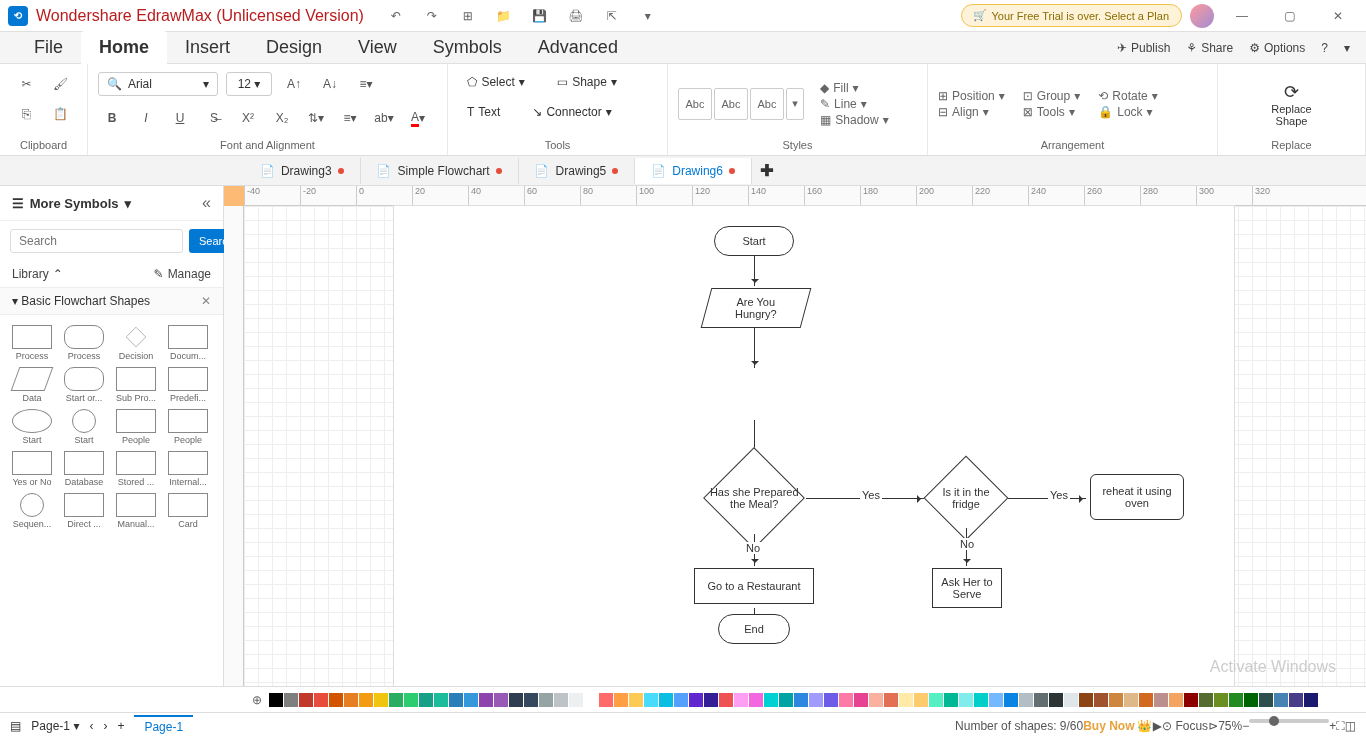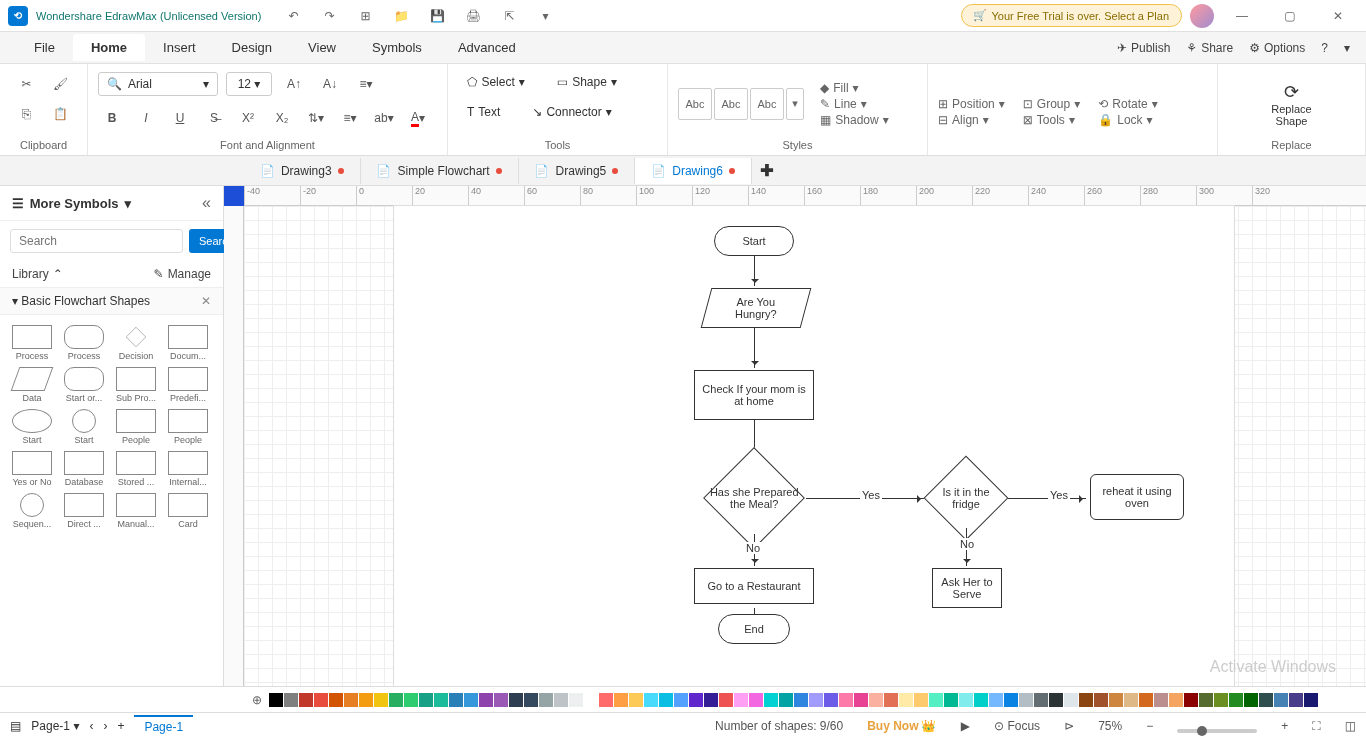--- a/index.html
+++ b/index.html
@@ -1,31 +1,31 @@
 <!DOCTYPE html>
 <html><head>
 <meta charset="utf-8">
 <style>
 * { margin: 0; padding: 0; box-sizing: border-box; font-family: 'Segoe UI', Arial, sans-serif; }
 body { width: 1366px; height: 738px; background: #f8f8f8; overflow: hidden; font-size: 12px; color: #333; }
 
 
 .titlebar { height: 32px; background: #fff; display: flex; align-items: center; padding: 0 8px; border-bottom: 1px solid #e0e0e0; }
 .app-logo { width: 20px; height: 20px; background: #0078d4; border-radius: 4px; margin-right: 8px; display: flex; align-items: center; justify-content: center; color: #fff; font-weight: bold; font-size: 10px; }
-.app-title { font-size: 11px; color: #0f766e; }
+.app-title { font-size: 16px; color: #b91c1c; }
 .titlebar-center { flex: 1; display: flex; align-items: center; justify-content: flex-start; gap: 12px; margin-left: 20px; }
 .titlebar-btn { width: 24px; height: 24px; display: flex; align-items: center; justify-content: center; cursor: pointer; color: #666; }
 .titlebar-right { display: flex; align-items: center; gap: 8px; }
 .trial-banner { background: #fef3d9; border: 1px solid #f0c14b; border-radius: 14px; padding: 4px 12px; font-size: 11px; color: #8a6d00; display: flex; align-items: center; gap: 4px; }
 .avatar { width: 24px; height: 24px; border-radius: 50%; background: linear-gradient(135deg,#ff9a9e,#a18cd1); }
 .win-btn { width: 40px; height: 28px; display: flex; align-items: center; justify-content: center; cursor: pointer; color: #666; }
 
 
 .menubar { height: 32px; background: #f5f5f5; display: flex; align-items: center; padding: 0 16px; gap: 0; border-bottom: 1px solid #e0e0e0; }
-.menu-item { padding: 6px 18px; font-size: 13px; cursor: pointer; }
+.menu-item { padding: 6px 18px; font-size: 18px; cursor: pointer; }
 .menu-item.active { background: #fff; border-radius: 4px 4px 0 0; font-weight: 600; }
 .menu-right { margin-left: auto; display: flex; gap: 16px; align-items: center; }
 .menu-right-item { font-size: 12px; color: #444; display: flex; align-items: center; gap: 4px; cursor: pointer; }
 
 
 .ribbon { height: 92px; background: #fff; display: flex; border-bottom: 1px solid #ddd; }
 .ribbon-group { border-right: 1px solid #e8e8e8; padding: 6px 10px 2px; display: flex; flex-direction: column; }
 .ribbon-group-body { flex: 1; display: flex; align-items: center; gap: 6px; }
 .ribbon-group-label { text-align: center; font-size: 11px; color: #666; padding: 2px 0; }
 .rbtn { width: 28px; height: 28px; display: flex; align-items: center; justify-content: center; cursor: pointer; color: #555; border-radius: 3px; }
@@ -62,21 +62,21 @@
 .shape-cell { width: 48px; display: flex; flex-direction: column; align-items: center; gap: 2px; cursor: pointer; }
 .shape-icon { width: 40px; height: 24px; border: 1px solid #888; background: #fff; }
 .shape-icon.rounded { border-radius: 10px; }
 .shape-icon.diamond { transform: rotate(45deg) scale(0.6); width: 24px; height: 24px; }
 .shape-icon.parallel { transform: skewX(-20deg); width: 34px; }
 .shape-icon.ellipse { border-radius: 50%; }
 .shape-icon.circle { border-radius: 50%; width: 24px; }
 .shape-label { font-size: 9px; color: #666; white-space: nowrap; overflow: hidden; text-overflow: ellipsis; max-width: 46px; }
 
 
-.canvas-wrap { flex: 1; position: relative; background: #1d4ed8; overflow: hidden; }
+.canvas-wrap { flex: 1; position: relative; background: #fdba74; overflow: hidden; }
 .ruler-h { position: absolute; top: 0; left: 20px; right: 0; height: 20px; background: #fafafa; border-bottom: 1px solid #ccc; display: flex; font-size: 9px; color: #888; }
 .ruler-v { position: absolute; top: 20px; left: 0; width: 20px; bottom: 0; background: #fafafa; border-right: 1px solid #ccc; }
 .ruler-tick { flex: 0 0 56px; border-left: 1px solid #ccc; padding-left: 2px; }
 .canvas { position: absolute; top: 20px; left: 20px; right: 0; bottom: 0; background-image: linear-gradient(#eee 1px,transparent 1px),linear-gradient(90deg,#eee 1px,transparent 1px); background-size: 14px 14px; background-color: #fff; }
 .page-shadow { position: absolute; left: 150px; top: 0; width: 840px; height: 100%; background: #fff; box-shadow: 0 0 0 1px #ddd; }
 .fshape { position: absolute; background: #fff; border: 1px solid #333; display: flex; align-items: center; justify-content: center; text-align: center; font-size: 11px; padding: 4px; }
 .fshape.rounded { border-radius: 16px; }
 .fshape.diamond { transform: rotate(45deg); }
 .fshape.diamond > span { transform: rotate(-45deg); display: block; width: 120px; }
 .fshape.parallel { transform: skewX(-15deg); }
@@ -90,21 +90,21 @@
 .watermark { position: absolute; right: 30px; bottom: 10px; font-size: 16px; color: #ccc; }
 
 
 .colorbar { height: 26px; background: #fff; display: flex; align-items: center; padding: 0 8px; gap: 1px; border-top: 1px solid #ddd; padding-left: 252px; }
 .cswatch { width: 14px; height: 14px; cursor: pointer; }
 
 
 .statusbar { height: 26px; background: #fff; display: flex; align-items: center; padding: 0 10px; border-top: 1px solid #ddd; font-size: 12px; }
 .status-left { display: flex; align-items: center; gap: 10px; }
 .page-tab { padding: 3px 10px; color: #0078d4; border-top: 2px solid #0078d4; }
-.status-right { margin-left: auto; display: flex; align-items: flex-end; gap: 24px; color: #555; }
+.status-right { margin-left: auto; display: flex; align-items: flex-start; gap: 0; color: #555; }
 .buy-now { color: #e8a23d; font-weight: 600; }
 .zoom-slider { width: 80px; height: 4px; background: #ccc; border-radius: 2px; position: relative; }
 .zoom-thumb { position: absolute; width: 10px; height: 10px; background: #666; border-radius: 50%; top: -3px; left: 20px; }
 </style>
 </head>
 <body>
 
 <div class="titlebar">
   <div class="app-logo">⟲</div>
   <div class="app-title">Wondershare EdrawMax (Unlicensed Version)</div>
@@ -225,20 +225,21 @@
       </div>
       <div class="align-col">
         <div class="align-row">⊡ <span>Group</span>▾</div>
         <div class="align-row">⊠ <span>Tools</span>▾</div>
       </div>
       <div class="align-col">
         <div class="align-row">⟲ <span>Rotate</span>▾</div>
         <div class="align-row">🔒 <span>Lock</span>▾</div>
       </div>
     </div>
+    <div class="ribbon-group-label">Arrangement</div>
   </div>
   <div class="ribbon-group" style="flex:1">
     <div class="ribbon-group-body" style="justify-content:center">
       <div style="text-align:center;cursor:pointer">
         <div style="font-size:18px">⟳</div>
         <div style="font-size:11px;white-space:pre">Replace
 Shape</div>
       </div>
     </div>
     <div class="ribbon-group-label">Replace</div>
@@ -394,24 +395,20 @@
 
       <div class="fshape rounded" style="left:470px;top:20px;width:80px;height:30px">Start</div>
       <div class="arrow v" style="left:510px;top:50px;height:30px"></div>
 
       <div class="fshape parallel" style="left:462px;top:82px;width:100px;height:40px">
           <span style="white-space:pre">Are You
 Hungry?</span>
         </div>
       <div class="arrow v" style="left:510px;top:122px;height:40px"></div>
 
-      <div class="fshape" style="left:450px;top:164px;width:120px;height:50px">
-          <span style="white-space:pre">Check If your mom is
-at home</span>
-        </div>
       <div class="arrow v" style="left:510px;top:214px;height:40px"></div>
 
       <div class="fshape diamond" style="left:474px;top:256px;width:72px;height:72px">
           <span style="white-space:pre">Has she Prepared
 the Meal?</span>
         </div>
       <div class="arrow h" style="left:562px;top:292px;width:118px"></div>
       <div class="edge-label" style="left:616px;top:283px">Yes</div>
       <div class="arrow v" style="left:510px;top:328px;height:32px"></div>
       <div class="edge-label" style="left:500px;top:336px">No</div>

